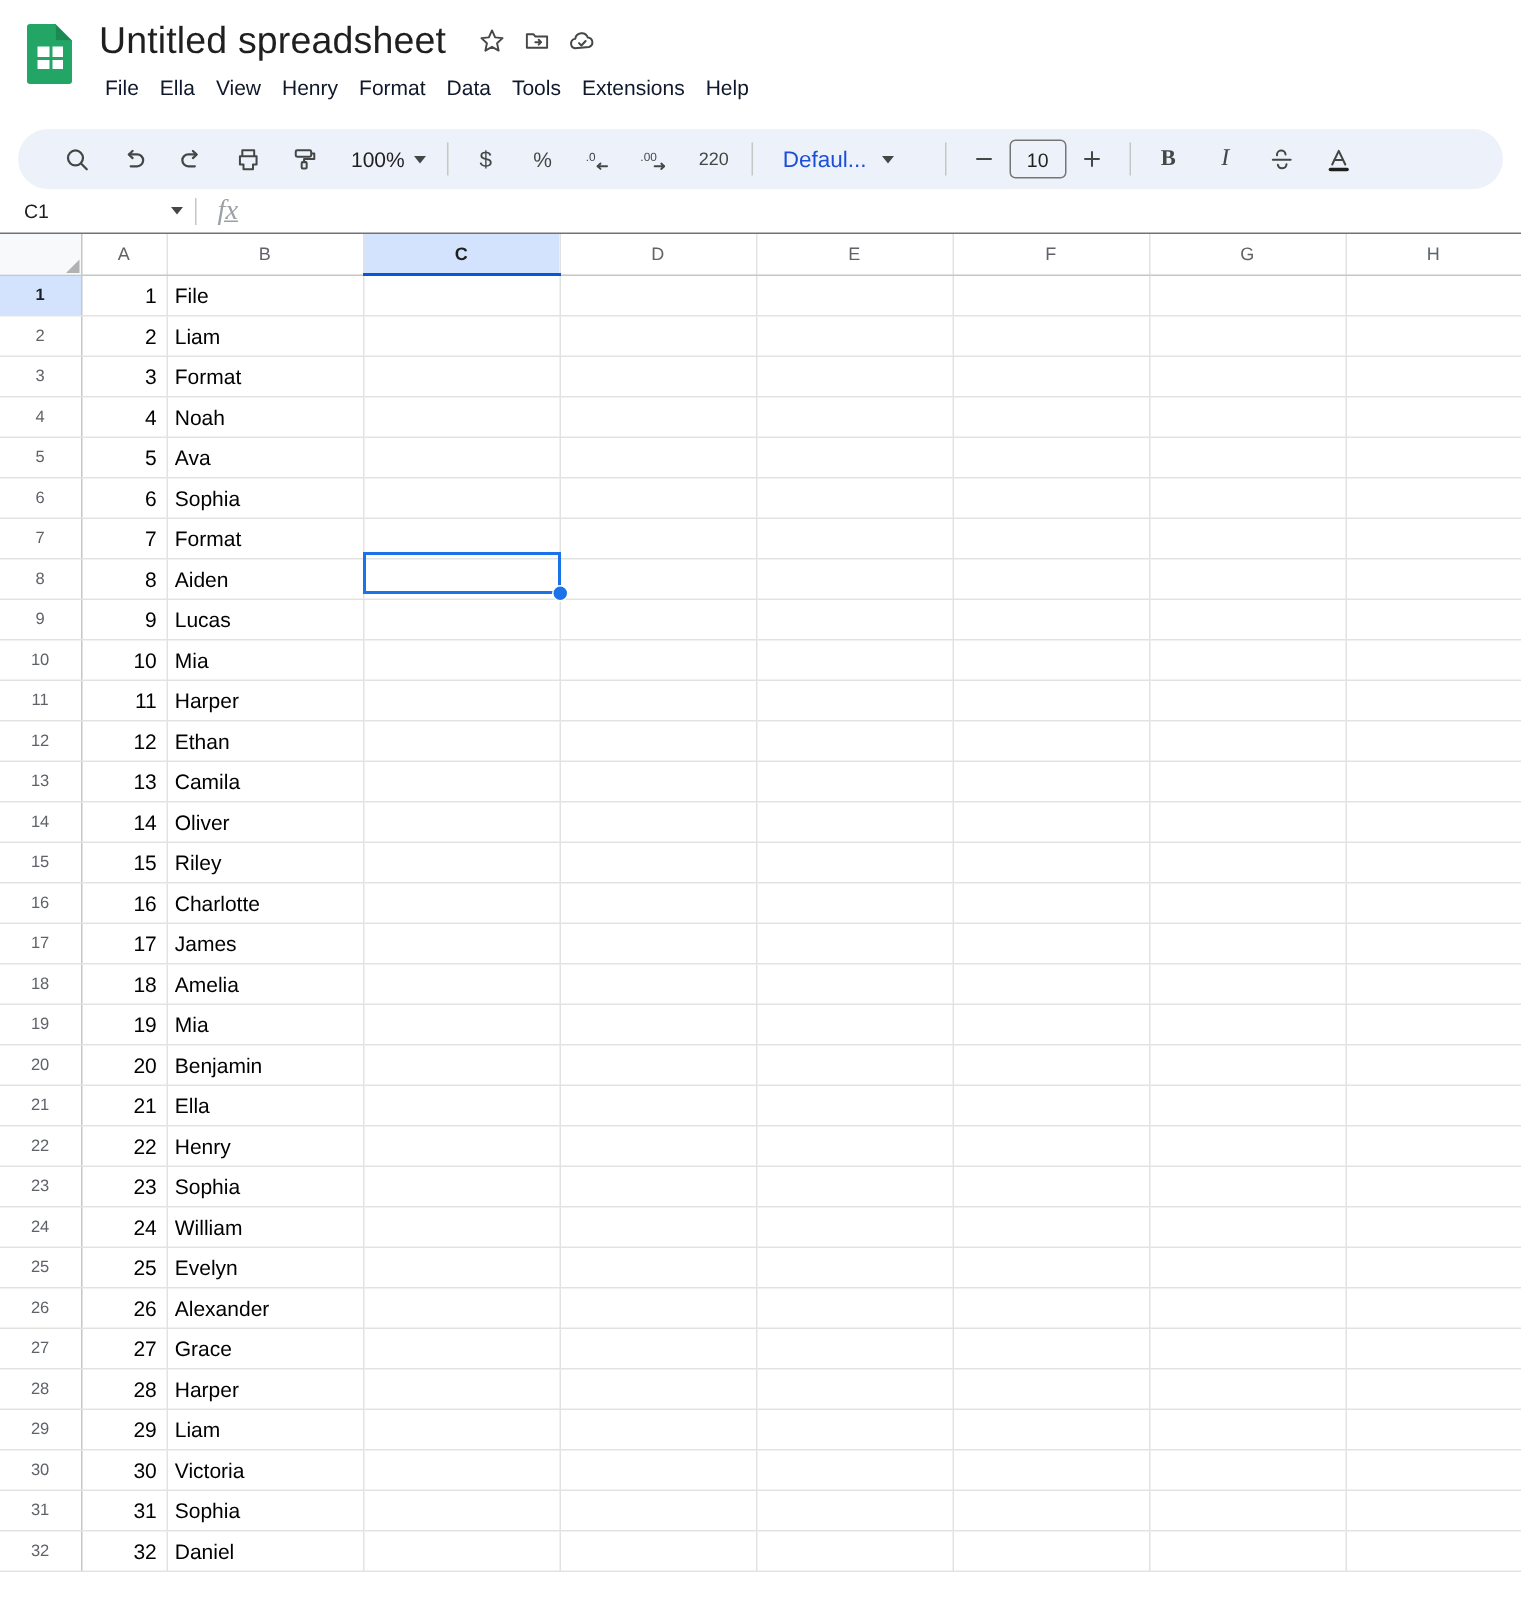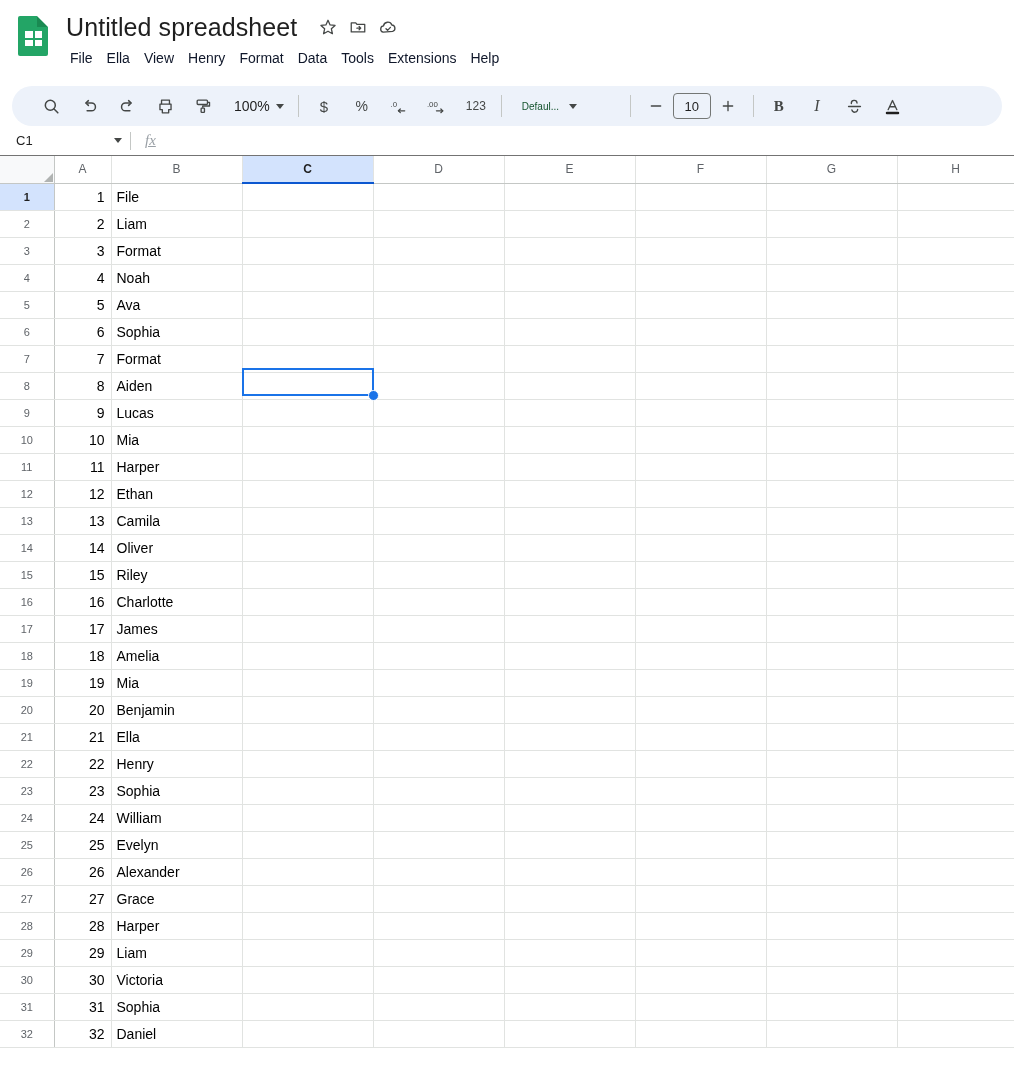--- a/index.html
+++ b/index.html
@@ -138,21 +138,21 @@
   .zoom-ctl .zv { font-size: 14px; color: #1f1f1f; }
   .font-ctl {
     display: flex; align-items: center;
     height: 30px;
     padding: 0 4px 0 10px;
     border-radius: 4px;
     cursor: pointer;
     gap: 10px;
     min-width: 108px;
   }
-  .font-ctl .fv { font-size: 10px; color: #14532d; white-space: nowrap; }
+  .font-ctl .fv { font-size: 15px; color: #1d4ed8; white-space: nowrap; }
   .caret {
     width: 0; height: 0;
     border-left: 4.5px solid transparent;
     border-right: 4.5px solid transparent;
     border-top: 5px solid #444746;
   }
   .size-ctl { display: flex; align-items: center; gap: 2px; }
   .size-box {
     width: 38px; height: 26px;
     border: 1px solid #747775;
@@ -197,21 +197,21 @@
     color: #1f1f1f;
   }
   .nb-sep {
     width: 1px; height: 18px;
     background: #c4c7c5;
     margin: 0 8px 0 2px;
   }
   .fx {
     font-family: "Liberation Serif", serif;
     font-style: italic;
-    font-size: 15px;
+    font-size: 19px;
     color: #9aa0a6;
     padding: 0 6px;
     cursor: default;
     text-decoration: underline;
   }
   .fx-input { flex: 1; height: 100%; cursor: text; }
 
   
   .gridarea {
     position: relative;
@@ -442,21 +442,21 @@
     </div>
     <div class="tb-gap-sm"></div>
     <div class="tb-btn">
       <svg width="24" height="19" viewBox="0 0 30 24" fill="none" stroke="#444746" stroke-width="1.6" stroke-linecap="round" stroke-linejoin="round">
         <text x="1" y="13" font-size="10" fill="#444746" stroke="none" font-family="Liberation Sans, sans-serif">.00</text>
         <path d="M13 17.5h8"></path>
           <path d="M18.6 15.2L21 17.5l-2.4 2.3"></path>
       </svg>
     </div>
     <div class="tb-gap-sm"></div>
-    <div class="tb-text" style="font-size:12px;">123</div>
+    <div class="tb-text" style="font-size:12px;">220</div>
 
     <div class="tb-sep"></div>
 
     <div class="font-ctl">
       <span class="fv">Defaul...</span>
       <span class="caret"></span>
     </div>
 
     <div class="tb-sep"></div>
 

